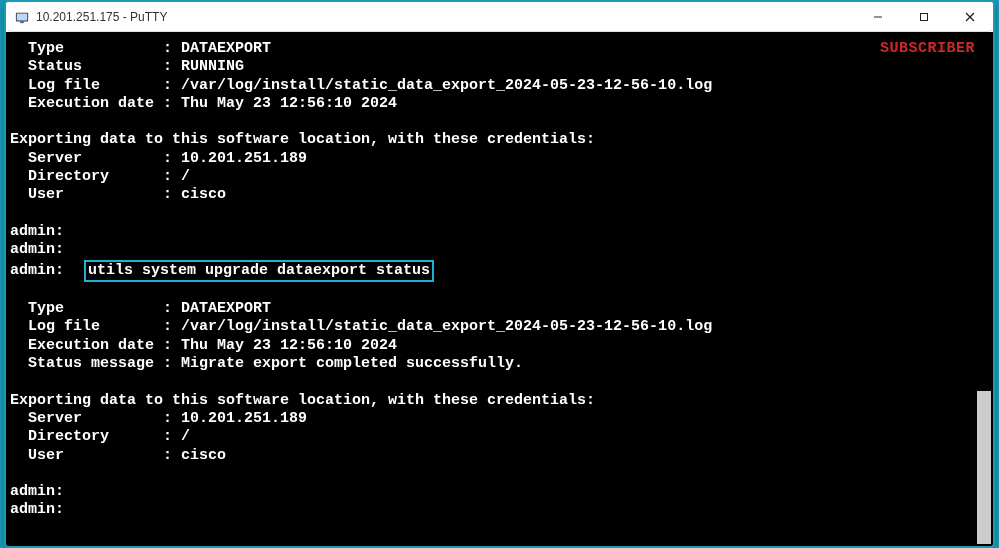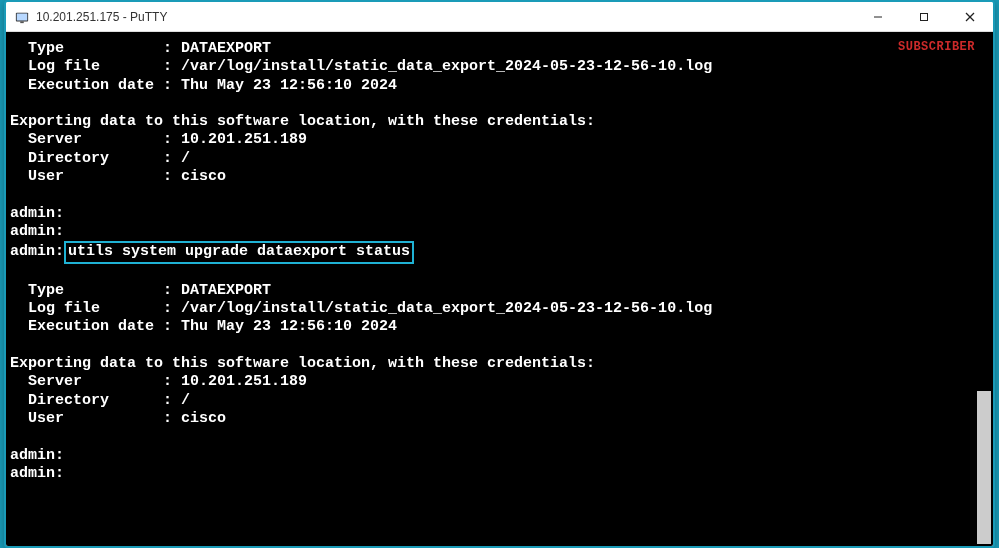--- a/index.html
+++ b/index.html
@@ -24,20 +24,21 @@
     box-shadow: 0 2px 8px rgba(0,0,0,0.3);
   }
   .titlebar {
     height: 30px;
     background: #fff;
     display: flex;
     align-items: center;
     border-bottom: 1px solid #ddd;
     padding-left: 8px;
     flex: 0 0 auto;
+    border-radius: 6px;
   }
   .titlebar .icon {
     width: 16px;
     height: 16px;
     margin-right: 6px;
     display: inline-flex;
     align-items: center;
     justify-content: center;
   }
   .titlebar .icon svg { width: 14px; height: 14px; }
@@ -71,21 +72,21 @@
     position: relative;
     overflow: hidden;
     font-weight: bold;
   }
   .watermark {
     position: absolute;
     top: 8px;
     right: 18px;
     color: #cc2a2a;
     font-weight: bold;
-    font-size: 12px;
+    font-size: 15px;
     letter-spacing: 0.5px;
   }
   .scrollbar {
     position: absolute;
     right: 2px;
     top: 2px;
     bottom: 2px;
     width: 14px;
     background: #000;
     display: flex;
@@ -94,20 +95,21 @@
   }
   .scroll-thumb {
     width: 100%;
     height: 30%;
     background: #ccc;
   }
   .cmd-box {
     border: 2px solid #1fb2d4;
     padding: 0 2px;
     display: inline-block;
+    margin-left: 20px;
   }
   .underline2 {
     border-bottom: 2px solid #1fb2d4;
   }
   .row { white-space: pre; }
 </style>
 </head>
 <body>
 
 <div class="window">
@@ -137,35 +139,37 @@
             <line x1="9" y1="1" x2="1" y2="9" stroke="#222" stroke-width="1.2"></line>
           </svg>
       </div>
     </div>
   </div>
 
   <div class="terminal">
     <div class="watermark">SUBSCRIBER</div>
 
     <div class="row">  <span>Type</span>           : <span>DATAEXPORT</span></div>
+    <div class="row">  <span>Status</span>         : <span>RUNNING</span></div>
     <div class="row">  <span>Log file</span>       : <span>/var/log/install/static_data_export_2024-05-23-12-56-10.log</span></div>
     <div class="row">  <span>Execution date</span> : <span>Thu May 23 12:56:10 2024</span></div>
     <div class="row">&nbsp;</div>
     <div class="row"><span>Exporting data to this software location, with these credentials:</span></div>
     <div class="row">  <span>Server</span>         : <span>10.201.251.189</span></div>
     <div class="row">  <span>Directory</span>      : <span>/</span></div>
     <div class="row">  <span>User</span>           : <span>cisco</span></div>
     <div class="row">&nbsp;</div>
     <div class="row"><span>admin:</span></div>
     <div class="row"><span>admin:</span></div>
     <div class="row"><span>admin:</span><span class="cmd-box"><span>utils system upgrade dataexport status</span></span></div>
     <div class="row">&nbsp;</div>
     <div class="row">  <span>Type</span>           : <span>DATAEXPORT</span></div>
     <div class="row">  <span>Log file</span>       : <span>/var/log/install/static_data_export_2024-05-23-12-56-10.log</span></div>
     <div class="row">  <span>Execution date</span> : <span>Thu May 23 12:56:10 2024</span></div>
+    <div class="row">  <span>Status message</span> : <span>Migrate export completed successfully.</span></div>
     <div class="row">&nbsp;</div>
     <div class="row"><span>Exporting data to this software location, with these credentials:</span></div>
     <div class="row">  <span>Server</span>         : <span>10.201.251.189</span></div>
     <div class="row">  <span>Directory</span>      : <span>/</span></div>
     <div class="row">  <span>User</span>           : <span>cisco</span></div>
     <div class="row">&nbsp;</div>
     <div class="row"><span>admin:</span></div>
     <div class="row"><span>admin:</span></div>
 
     <div class="scrollbar">

